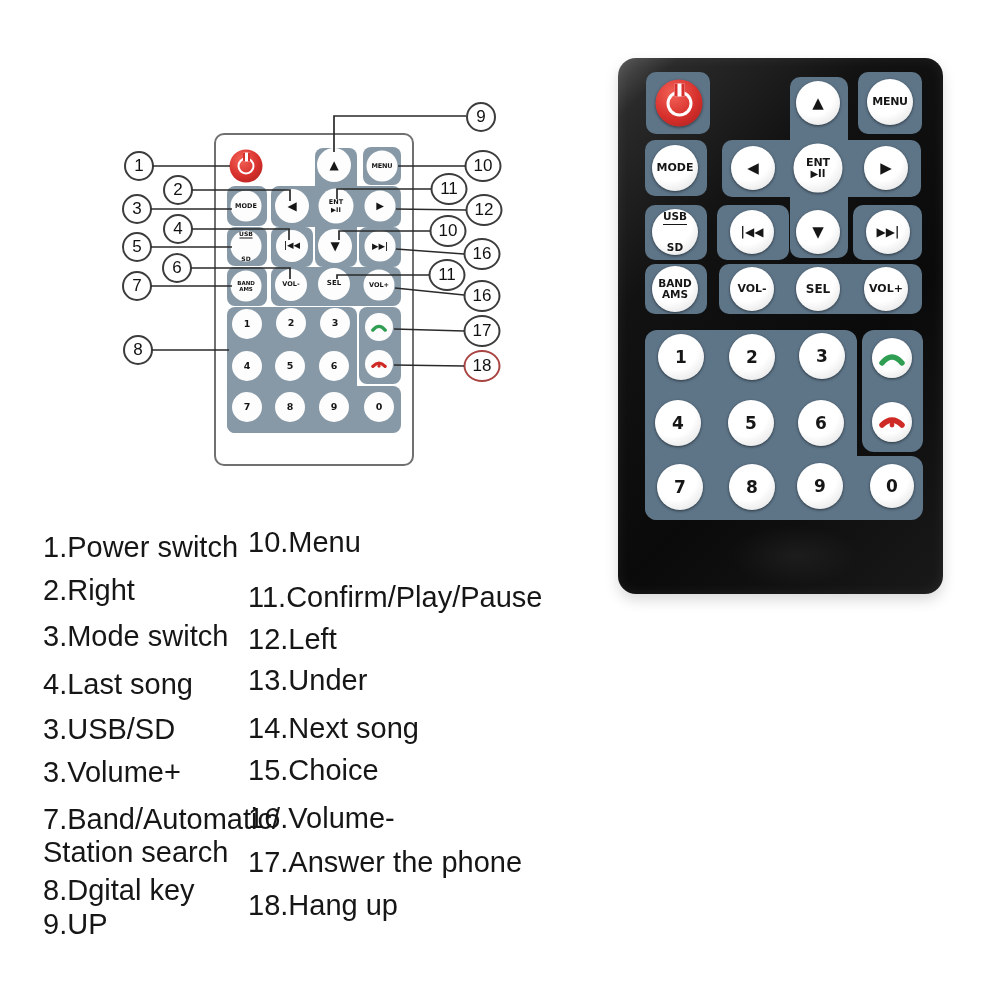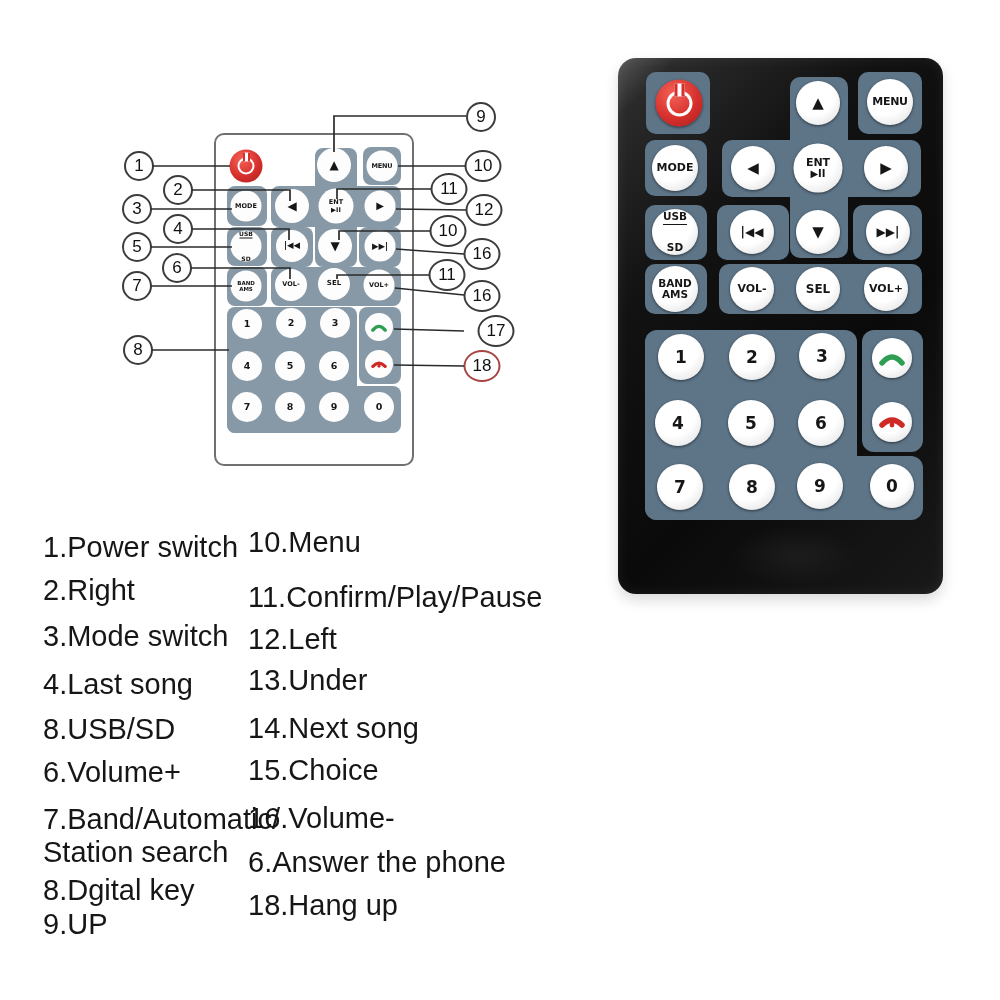--- a/index.html
+++ b/index.html
@@ -202,21 +202,21 @@
       </div>
     <div class="callout c2d" style="left:482px;top:254px">
         <span>16</span>
       </div>
     <div class="callout c2d" style="left:447px;top:275px">
         <span>11</span>
       </div>
     <div class="callout c2d" style="left:482px;top:296px">
         <span>16</span>
       </div>
-    <div class="callout c2d" style="left:496px;top:331px">
+    <div class="callout c2d" style="left:482px;top:331px">
         <span>17</span>
       </div>
     <div class="callout c2d redb" style="left:482px;top:366px">
         <span>18</span>
       </div>
   </div>
 
   <svg id="lines" width="1000" height="1000">
     <line x1="153" y1="166" x2="230" y2="166"></line>
     <polyline points="192,190 290,190 290,201"></polyline>
@@ -346,30 +346,30 @@
     <div class="btn" style="left:892px;top:486px;width:44px;height:44px;font-size:17px">
         <span>0</span>
       </div>
   </div>
 
   <div>
     <div class="legend-item" style="left:43px;top:531px">1.Power switch</div>
     <div class="legend-item" style="left:43px;top:574px">2.Right</div>
     <div class="legend-item" style="left:43px;top:620px">3.Mode switch</div>
     <div class="legend-item" style="left:43px;top:668px">4.Last song</div>
-    <div class="legend-item" style="left:43px;top:713px">8.USB/SD</div>
-    <div class="legend-item" style="left:43px;top:756px">6.Volume+</div>
+    <div class="legend-item" style="left:43px;top:713px">3.USB/SD</div>
+    <div class="legend-item" style="left:43px;top:756px">3.Volume+</div>
     <div class="legend-item" style="left:43px;top:803px">7.Band/Automatic/
 Station search</div>
     <div class="legend-item" style="left:43px;top:874px">8.Dgital key</div>
     <div class="legend-item" style="left:43px;top:908px">9.UP</div>
     <div class="legend-item" style="left:248px;top:526px">10.Menu</div>
     <div class="legend-item" style="left:248px;top:581px">11.Confirm/Play/Pause</div>
     <div class="legend-item" style="left:248px;top:623px">12.Left</div>
     <div class="legend-item" style="left:248px;top:664px">13.Under</div>
     <div class="legend-item" style="left:248px;top:712px">14.Next song</div>
     <div class="legend-item" style="left:248px;top:754px">15.Choice</div>
     <div class="legend-item" style="left:248px;top:802px">16.Volume-</div>
-    <div class="legend-item" style="left:248px;top:846px">6.Answer the phone</div>
+    <div class="legend-item" style="left:248px;top:846px">17.Answer the phone</div>
     <div class="legend-item" style="left:248px;top:889px">18.Hang up</div>
   </div>
 
 </div>
 
 </body></html>

